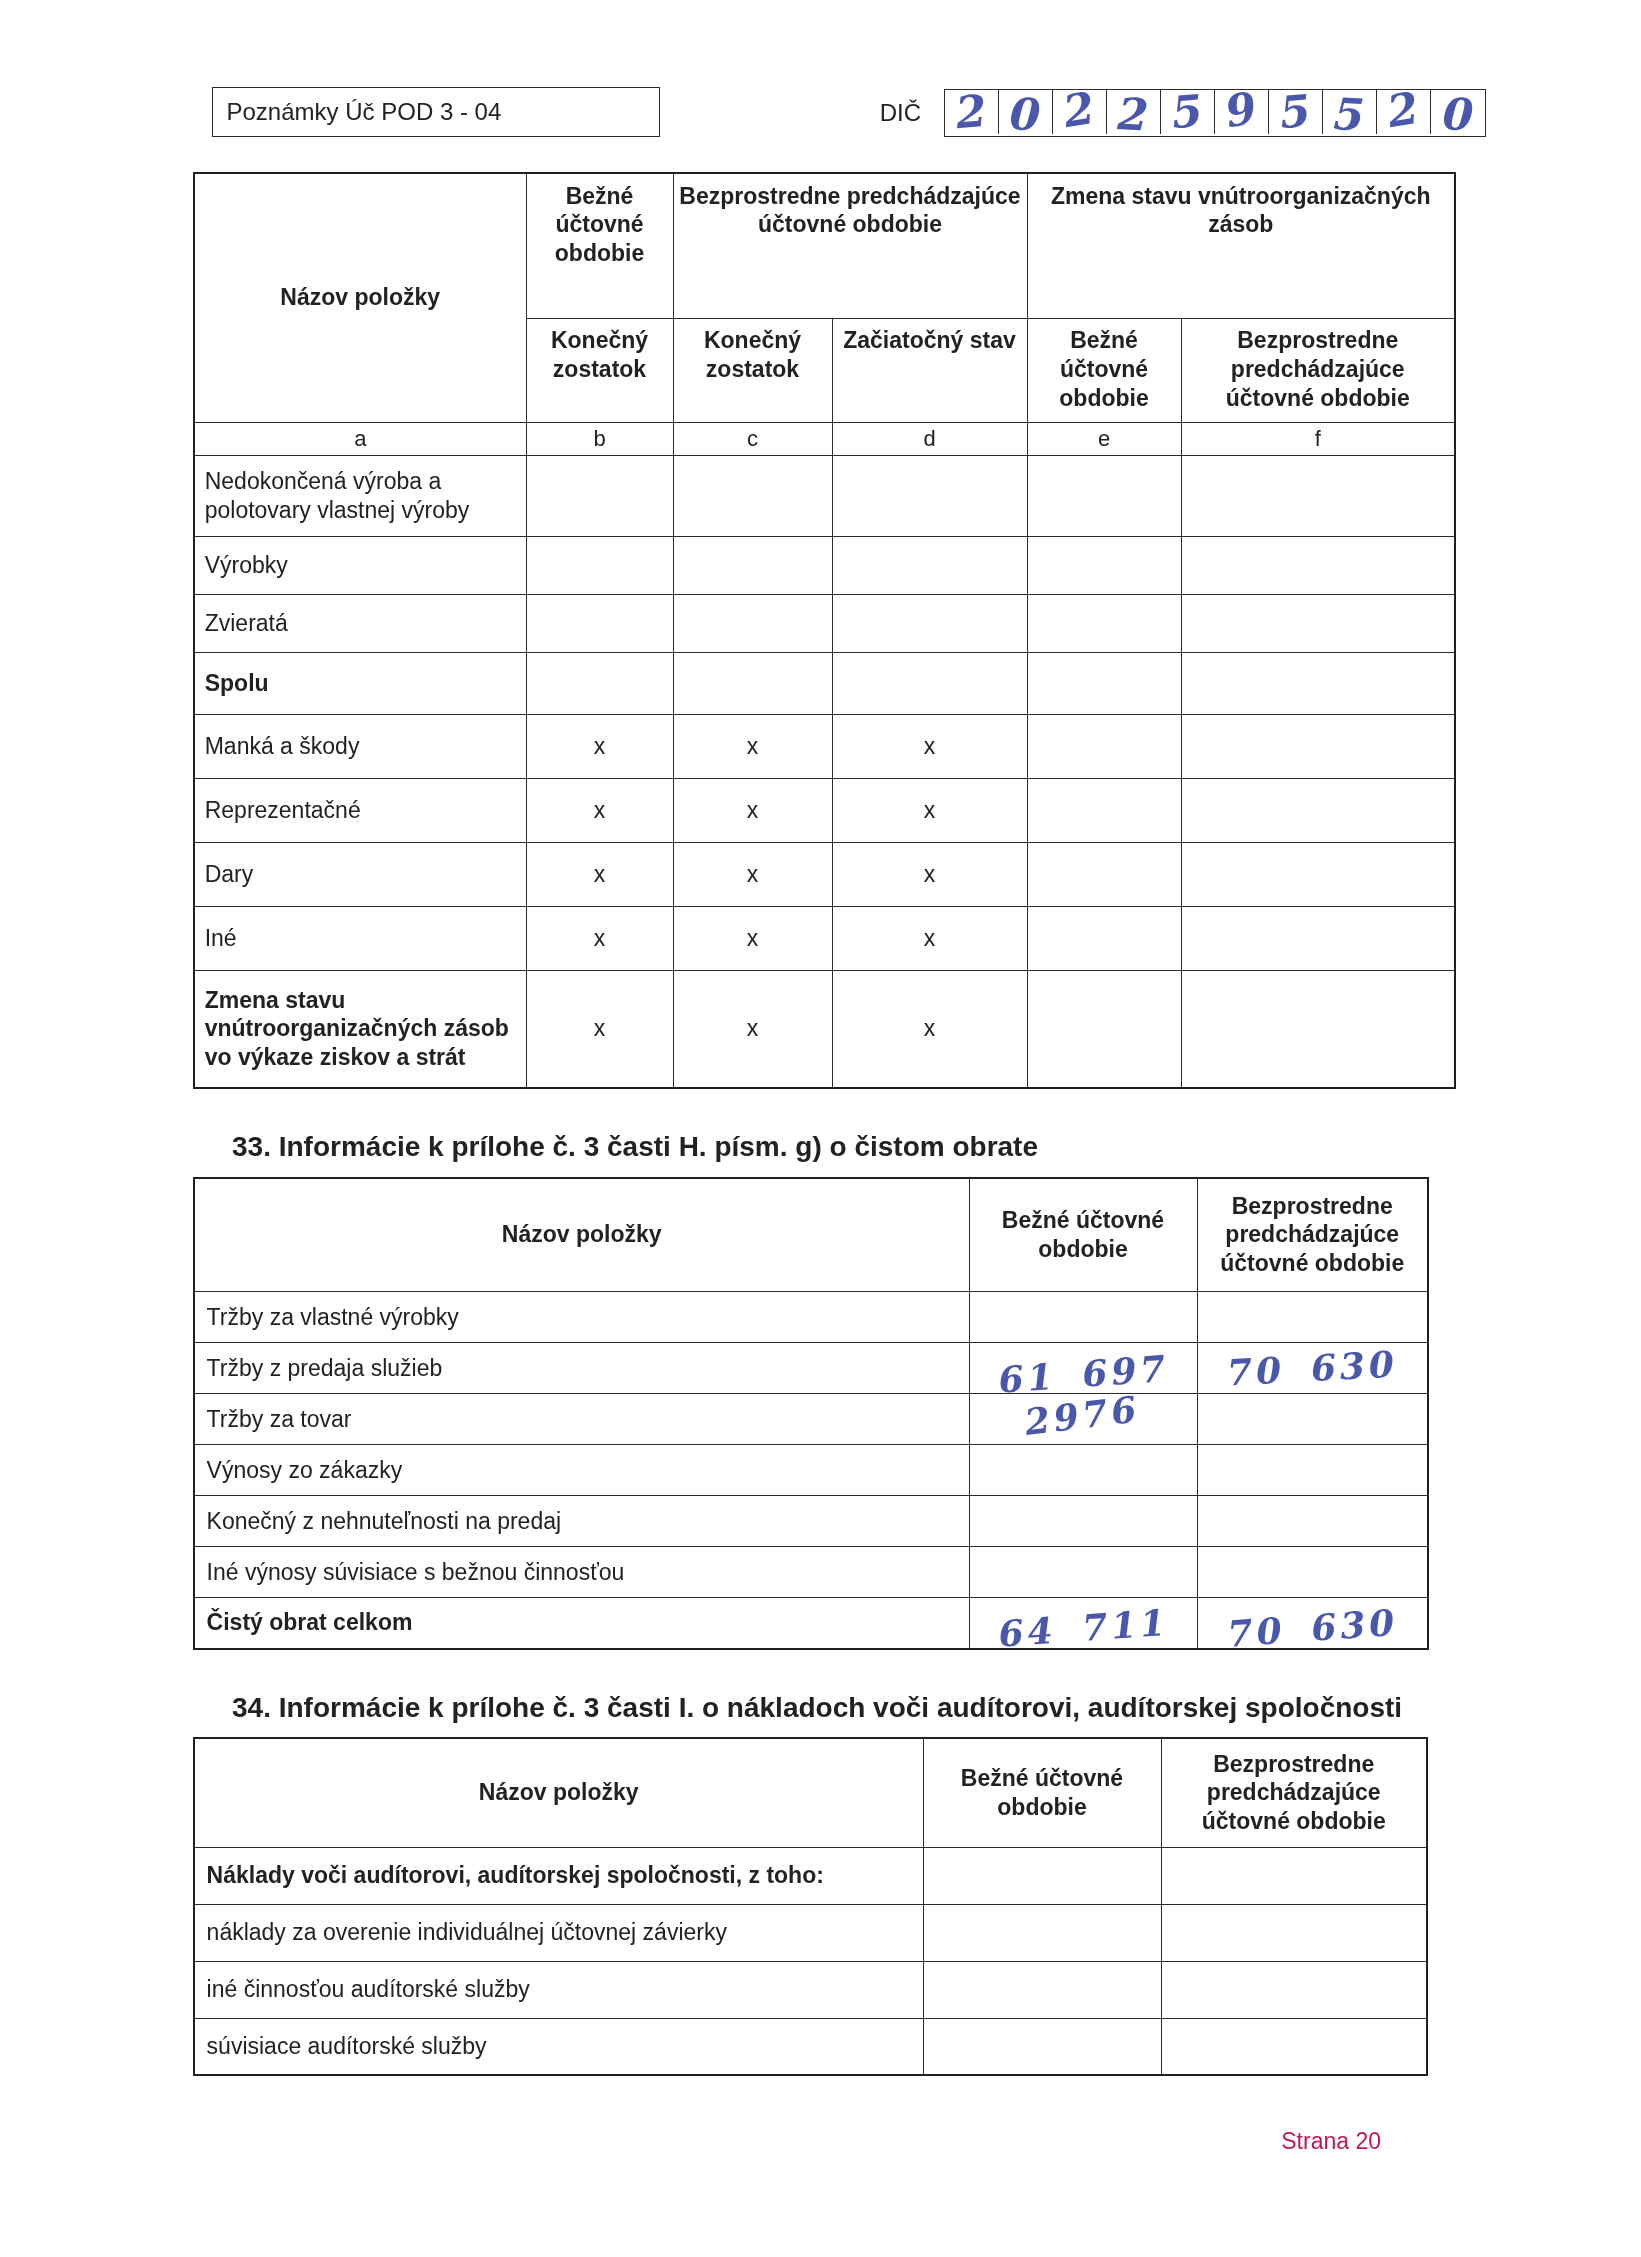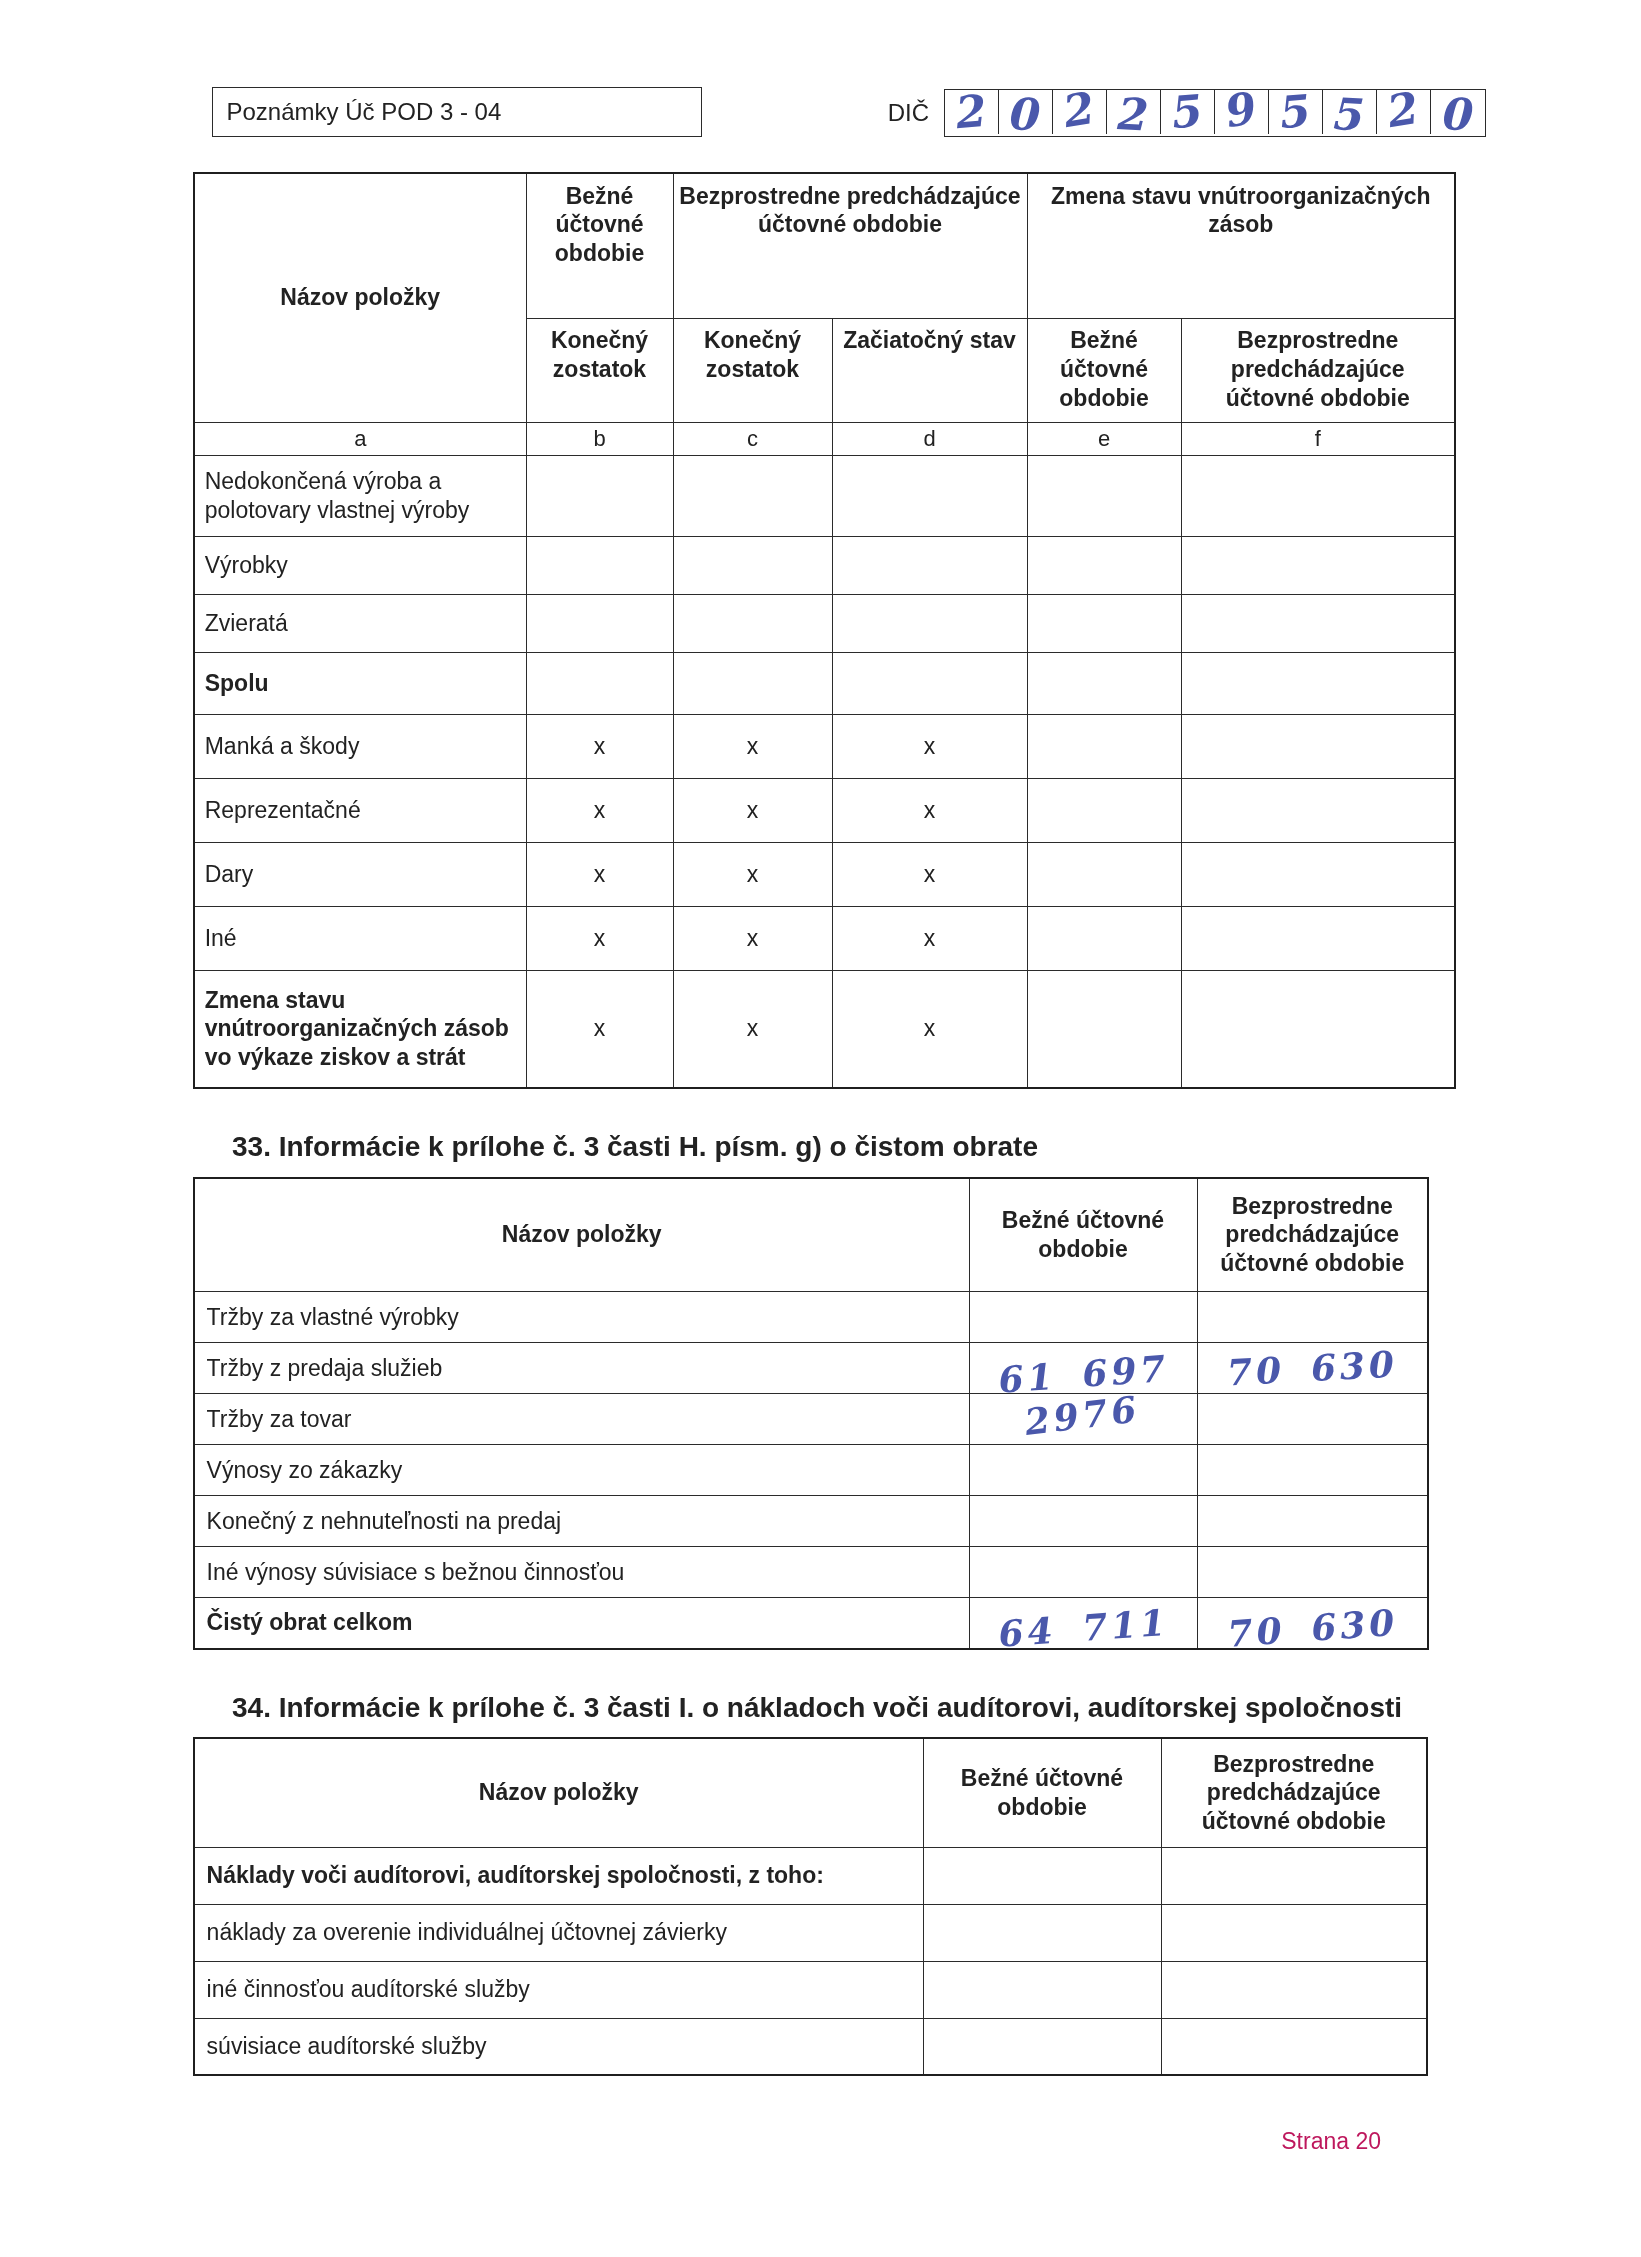--- a/index.html
+++ b/index.html
@@ -15,26 +15,26 @@
   
   .topbar {
     margin:87px 0 0 212px;
     width:1274px;
     display:flex;
     justify-content:space-between;
     align-items:flex-start;
   }
   .form-code {
     border:1.9px solid #2b2b2b;
-    width:490px; height:50px;
+    width:448px; height:50px;
     display:flex; align-items:center;
     padding-left:13.5px;
     font-size:24px;
   }
-  .dic-group { display:flex; align-items:center; gap:15px; margin-top:1.9px; }
+  .dic-group { display:flex; align-items:center; gap:23px; margin-top:1.9px; }
   .dic-label { font-size:24px; }
   .dic-boxes { display:flex; border:1.9px solid #2b2b2b; height:48px; }
   .dic-cell {
     width:54px; height:44px;
     border-right:1.9px solid #2b2b2b;
     display:flex; align-items:center; justify-content:center;
     overflow:visible;
   }
   .dic-cell:last-child { border-right:none; }
   .dic-digit {

